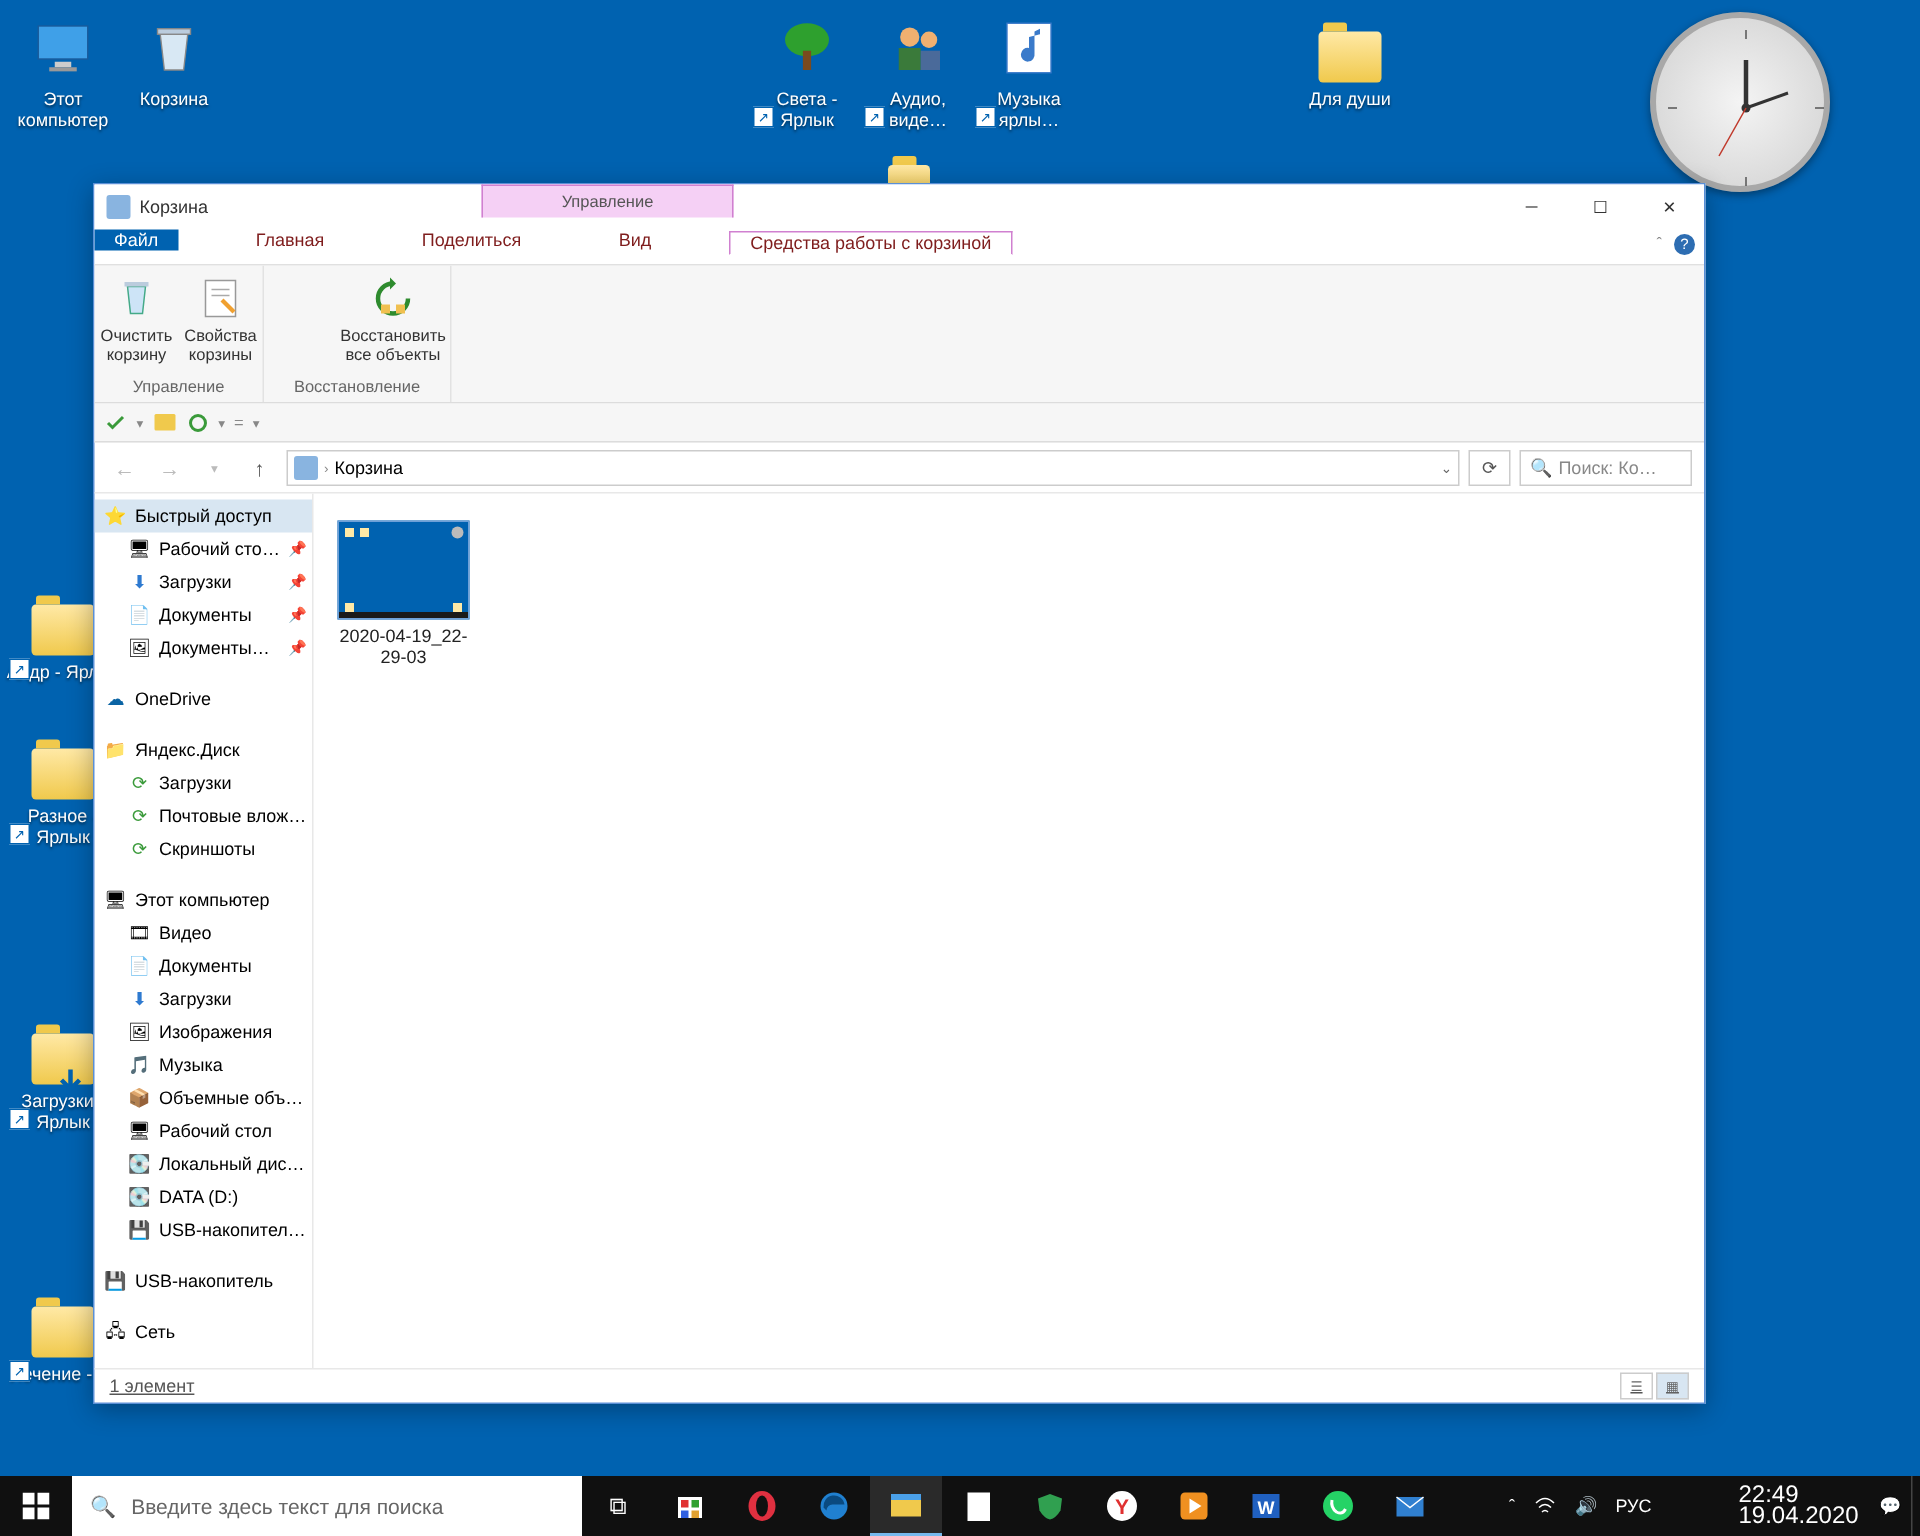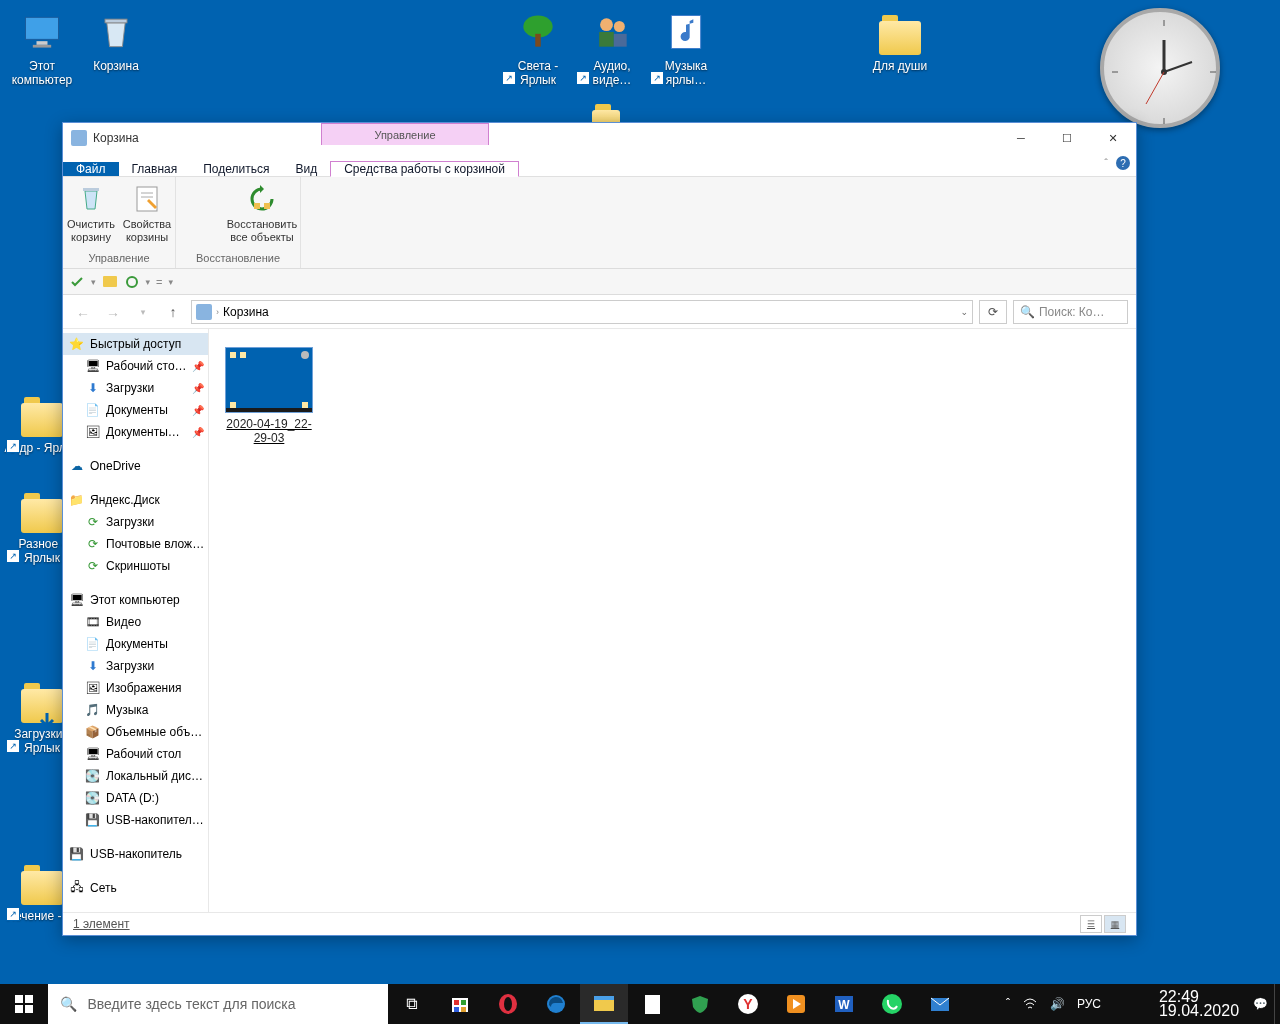--- a/index.html
+++ b/index.html
@@ -20,22 +20,22 @@
 
 
 .win { position:absolute; left:62px; top:122px; width:1075px; height:814px; background:#fff; border:1px solid #5a8fd6; box-shadow:0 4px 16px rgba(0,0,0,.3); display:flex; flex-direction:column; }
 .titlebar { height:30px; display:flex; align-items:center; background:#fff; position:relative; }
 .titlebar .ticon { width:16px; height:16px; margin:0 6px 0 8px; background:#89b4e0; border-radius:2px; }
 .titlebar .ttxt { font-size:12px; color:#333; }
 .titlebar .manage-tab { position:absolute; left:258px; top:0; width:168px; height:22px; background:#f5d0f5; border:1px solid #d080d0; border-bottom:none; display:flex; align-items:center; justify-content:center; font-size:11px; color:#555; }
 .winbtns { margin-left:auto; display:flex; }
 .winbtn { width:46px; height:30px; display:flex; align-items:center; justify-content:center; font-size:11px; color:#333; cursor:pointer; }
 
-.menutabs { height:24px; display:flex; align-items:flex-end; background:#fff; border-bottom:1px solid #e0e0e0; font-size:12px; position:relative; }
-.menutab { padding:0 13px; display:flex; align-items:center; cursor:pointer; color:#0f172a; }
+.menutabs { height:24px; display:flex; align-items:flex-start; background:#fff; border-bottom:1px solid #e0e0e0; font-size:12px; position:relative;gap:39px; }
+.menutab { padding:0 13px; display:flex; align-items:center; cursor:pointer; color:#7f1d1d; }
 .menutab.file { background:#0062b0; color:#fff; }
 .menutab.active { background:#fff; border:1px solid #d080d0; border-bottom:1px solid #fff; position:relative; top:1px; }
 .ribbon-help { position:absolute; right:6px; top:3px; display:flex; gap:8px; align-items:center; font-size:11px; color:#2d6db2; }
 .ribbon-help .hc { width:14px; height:14px; border-radius:50%; background:#2d6db2; color:#fff; display:flex; align-items:center; justify-content:center; font-size:10px; cursor:pointer;}
 
 .ribbon { height:92px; background:#f6f6f6; border-bottom:1px solid #dcdcdc; display:flex; }
 .rgroup { border-right:1px solid #e2e2e2; display:flex; flex-direction:column; }
 .rgroup .btns { display:flex; flex:1; }
 .rgroup .gname { font-size:11px; color:#666; text-align:center; padding:2px 0 4px; }
 .rbtn { width:56px; display:flex; flex-direction:column; align-items:center; justify-content:flex-start; padding-top:6px; cursor:pointer; font-size:11px; color:#333; text-align:center; line-height:13px; }
@@ -60,21 +60,21 @@
 .tree { width:146px; border-right:1px solid #e8e8e8; overflow-y:auto; font-size:12px; padding-top:4px; position:relative; }
 .tree::-webkit-scrollbar { width:17px; }
 .tree::-webkit-scrollbar-thumb { background:#c0c0c0; }
 .tree::-webkit-scrollbar-track { background:#f0f0f0; }
 .ti { display:flex; align-items:center; height:22px; padding-left:6px; gap:5px; cursor:pointer; white-space:nowrap; overflow:hidden; }
 .ti.sub { padding-left:22px; }
 .ti .tic { width:16px; height:16px; flex-shrink:0; display:flex; align-items:center; justify-content:center; }
 .ti .pin { margin-left:auto; margin-right:3px; color:#888; font-size:10px; }
 .tsep { height:12px; }
 
-.content { flex:1; padding:18px 12px;text-decoration:underline; }
+.content { flex:1; padding:18px 12px; }
 .fileitem { width:96px; text-align:center; cursor:pointer; }
 .thumb { width:88px; height:66px; background:#0062b0; border:1px solid #6ea0d8; margin:0 auto 4px; position:relative; }
 .thumb .dot { position:absolute; background:#ffe9a6; width:6px; height:6px; }
 .fileitem .flbl { font-size:12px; color:#222; line-height:14px; word-wrap:break-word; }
 
 .status { height:23px; border-top:1px solid #e8e8e8; display:flex; align-items:center; padding:0 10px; font-size:12px; color:#555;text-decoration:underline; }
 .status .views { margin-left:auto; display:flex; gap:2px; }
 .status .vb { width:22px; height:18px; border:1px solid #ccc; cursor:pointer; display:flex; align-items:center; justify-content:center; font-size:9px; color:#666;}
 
 

